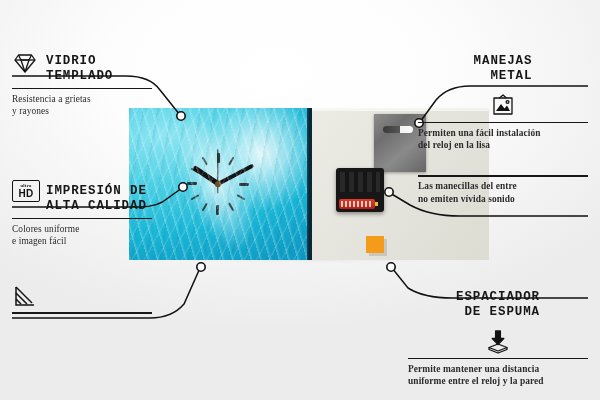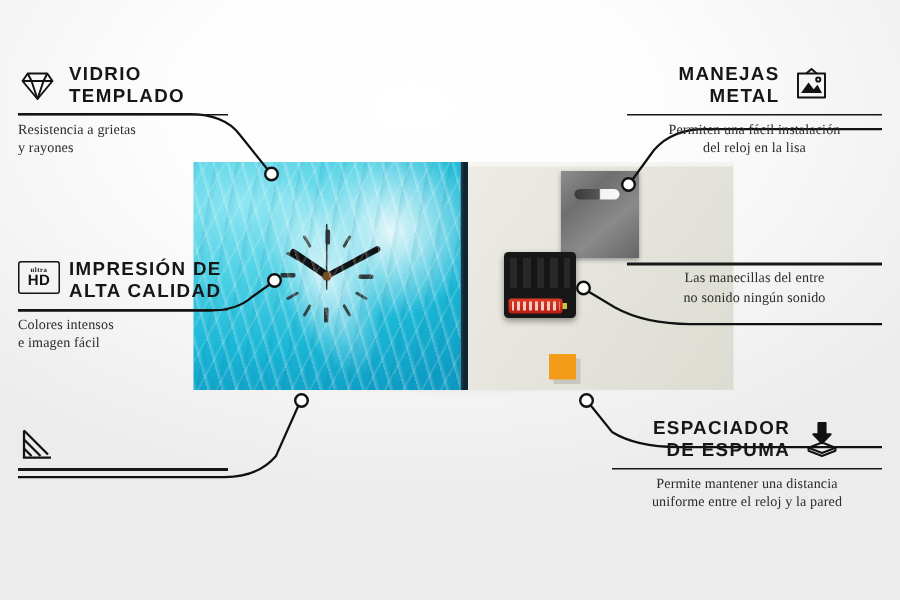--- a/index.html
+++ b/index.html
@@ -83,29 +83,29 @@
   .foam{position:absolute;left:54px;top:128px;width:18px;height:17px;background:#f59b1a;
     box-shadow:3px 3px 0 rgba(0,0,0,.12);}
 
   
   #wires{position:absolute;inset:0;pointer-events:none;}
 
   
   .label{position:absolute;}
   .lab-head{display:flex;align-items:center;gap:8px;}
   .lab-title{
-    font-family:Liberation Sans, sans-serif;font-weight:700;font-size:12.5px;letter-spacing:.9px;
-    color:#161616;line-height:1.22;text-transform:uppercase;
+    font-family:Liberation Mono, monospace;font-weight:700;font-size:12.5px;letter-spacing:.9px;
+    color:#161616;line-height:1.22;text-transform:uppercase;margin-top:12px;
   }
   .rule{height:1.6px;background:#171717;margin-top:3px;}
   .lab-desc{font-size:9.4px;line-height:1.32;color:#2b2b2b;margin-top:3.5px;letter-spacing:.1px;}
   .label.left .lab-title{text-align:left;}
-  .label.right .lab-head{flex-direction:row;justify-content:center;}
+  .label.right .lab-head{flex-direction:column;justify-content:flex-end;}
   .label.right .lab-title{text-align:right;}
-  .label.right .lab-desc{text-align:center;}
+  .label.right .lab-desc{text-align:left;font-weight:bold;}
   .ico{width:26px;height:26px;flex:0 0 26px;display:block;}
   .ico svg{display:block;width:26px;height:26px;}
   .hdbox{width:26px;height:20px;border:1.6px solid #121212;border-radius:2px;display:flex;
     flex-direction:column;align-items:center;justify-content:center;line-height:1;}
   .hdbox .u{font-size:4.6px;font-weight:700;letter-spacing:.3px;color:#121212;}
   .hdbox .hd{font-size:10px;font-weight:700;letter-spacing:.3px;color:#121212;font-family:"Liberation Sans",sans-serif;}
 </style>
 </head>
 <body>
 
@@ -231,21 +231,21 @@
           <span class="hd">HD</span>
         </span>
       </span>
       <span class="lab-title">
         <span>IMPRESIÓN DE</span><br>
         <span>ALTA CALIDAD</span>
       </span>
     </div>
     <div class="rule"></div>
     <div class="lab-desc">
-      <span>Colores intensos</span><br>
+      <span>Colores uniforme</span><br>
       <span>e imagen fácil</span>
     </div>
   </div>
 
   <div class="label left" style="left:12px;top:283px;width:140px;">
     <div class="lab-head">
       <span class="ico">
         <svg viewBox="0 0 26 26">
             <g stroke="#121212" stroke-width="1.5" fill="none">
           <path d="M4 4 L4 22 L22 22"></path>
@@ -280,21 +280,21 @@
     <div class="lab-desc">
       <span>Permiten una fácil instalación</span><br>
       <span>del reloj en la lisa</span>
     </div>
   </div>
 
   <div class="label right" style="right:12px;top:172px;width:170px;">
     <div class="rule"></div>
     <div class="lab-desc">
       <span>Las manecillas del entre</span><br>
-      <span>no sonido ningún sonido</span>
+      <span>no emiten vívida sonido</span>
     </div>
   </div>
 
   <div class="label right" style="right:12px;top:278px;width:180px;">
     <div class="lab-head">
       <span class="lab-title">
         <span>ESPACIADOR</span><br>
         <span>DE ESPUMA</span>
       </span>
       <span class="ico">

